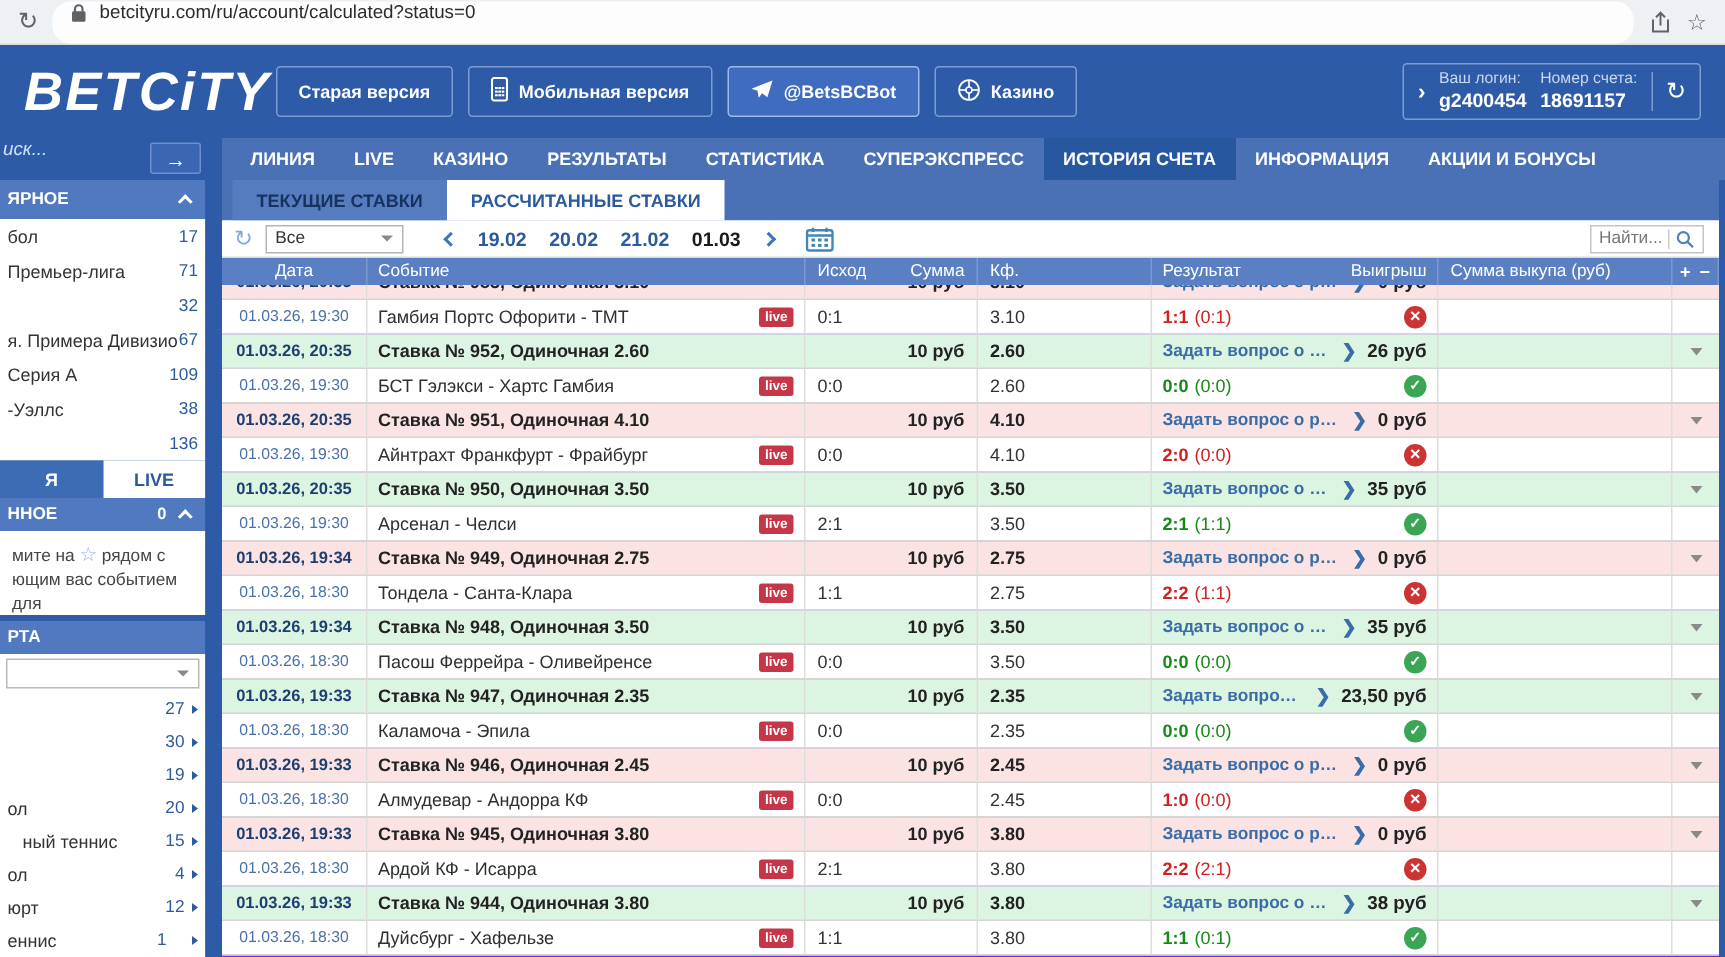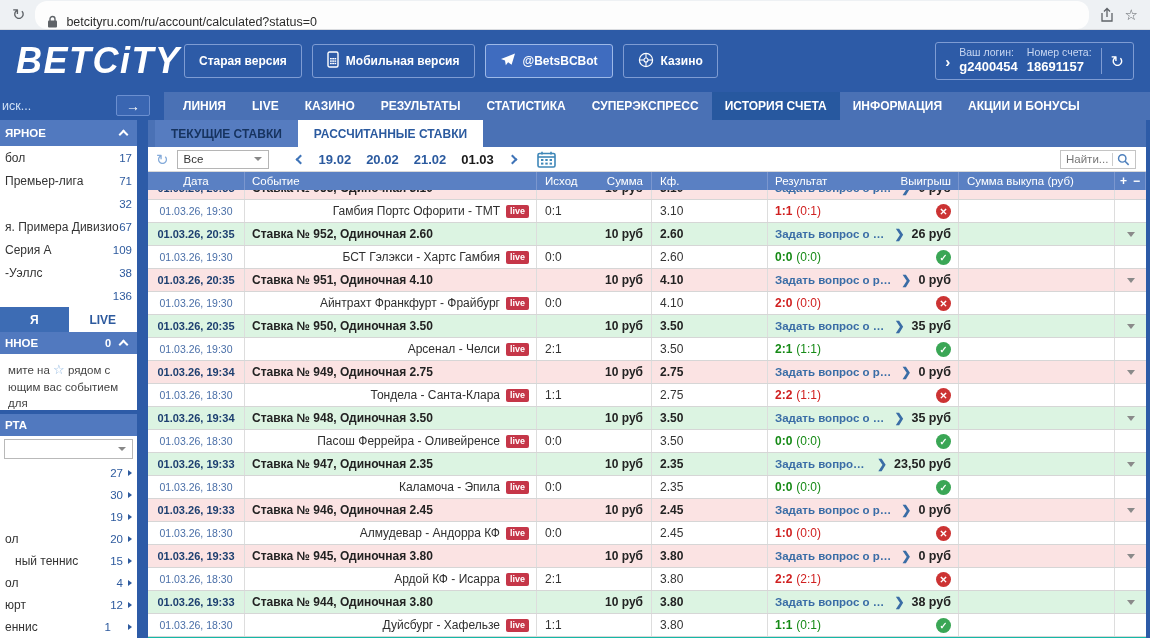--- a/index.html
+++ b/index.html
@@ -2,42 +2,42 @@
 <html style="--brand_blue: #2d5ba7; --nav_blue: #4a71b5; --table_header_blue: #5a80c3; --won_bg: #dcf4e2; --lost_bg: #fbe3e3; --won_green: #168a16; --lost_red: #d02020; --link_blue: #3a6da6; --live_red: #c53648;"><head>
 <meta charset="utf-8">
 <style>
   * { margin:0; padding:0; box-sizing:border-box; }
   body { background:#fff; font-family:"Liberation Sans", sans-serif; }
   .screen { position:relative; width:1150px; height:638px; background:#2d5ba7; overflow:hidden; }
 
   
   .browser-bar { height:30px; background:#eef1f4; border-bottom:1px solid #dadce0; display:flex; align-items:center; padding:0 12px; gap:10px; }
   .b-reload { color:#5f6368; font-size:16px; line-height:1; cursor:pointer; }
-  .url-pill { flex:1; height:22px; background:#fdfdfd; border-radius:12px; display:flex; align-items:flex-start; padding:14px 12px; gap:8px; }
+  .url-pill { flex:1; height:22px; background:#fdfdfd; border-radius:12px; display:flex; align-items:flex-end; padding:14px 12px; gap:8px; }
   .url-text { font-size:12.5px; color:#2b2b2b; }
   .b-icon { color:#5f6368; }
   .b-star { color:#5f6368; font-size:15px; }
 
   
   .site-header { height:62px; background:var(--brand_blue,#2d5ba7); display:flex; align-items:center; padding:0 16px; }
   .logo { color:#fff; font-size:36px; font-weight:bold; font-style:italic; letter-spacing:1.5px; width:168px; }
   .hdr-buttons { display:flex; gap:10px; }
   .hbtn { height:34px; border:1px solid #7e9cd3; border-radius:3px; color:#fff; font-size:12px; font-weight:bold; display:flex; align-items:center; gap:7px; padding:0 14px; background:transparent; cursor:pointer; }
   .hbtn.filled { background:#3f6cbf; border-color:#9db9e8;align-items:center; }
   .account-box { margin-left:auto; display:flex; align-items:center; border:1px solid #7e9cd3; border-radius:3px; height:38px; padding:0 9px; gap:9px; color:#fff; }
   .acct-chev { font-size:15px; font-weight:bold; color:#fff; }
   .acct-col { display:flex; flex-direction:column; line-height:1.25; }
   .acct-label { font-size:10.5px; color:#c8d7f2; }
   .acct-value { font-size:13px; font-weight:bold; }
   .acct-divider { width:1px; height:26px; background:#7e9cd3; }
   .acct-refresh { font-size:16px; color:#fff; }
 
   
   .nav-row { height:28px; display:flex; }
-  .side-search { width:164px; background:var(--brand_blue,#2d5ba7); position:relative; display:flex; align-items:center; }
+  .side-search { width:148px; background:var(--brand_blue,#2d5ba7); position:relative; display:flex; align-items:flex-start;font-style:italic; }
   .side-search-text { color:#cfe0f5; font-size:12.5px; padding-left:2px; }
   .side-search-btn { position:absolute; right:14px; top:3px; width:34px; height:21px; border:1px solid #6b8fd0; border-radius:2px; background:#3a66b2; display:flex; align-items:center; justify-content:center; cursor:pointer; }
   .side-search-btn .arrow { color:#fff; font-size:14px; line-height:1; }
   .nav-menu { flex:1; background:var(--nav_blue,#4a71b5); display:flex; align-items:stretch; padding-left:6px; }
   .nav-item { display:flex; align-items:center; padding:0 13px; color:#fff; font-weight:bold; font-size:12px; cursor:pointer; white-space:nowrap; }
   .nav-item.active { background:#27589f; }
 
   
   .content { display:flex; height:518px; }
   .sidebar { width:137px; background:var(--brand_blue,#2d5ba7); display:flex; flex-direction:column; overflow:hidden; }
@@ -81,21 +81,21 @@
   .chev { width:7px; height:7px; border-left:2px solid #3f74b8; border-bottom:2px solid #3f74b8; cursor:pointer; }
   .chev.left { transform:rotate(45deg); }
   .chev.right { transform:rotate(-135deg); }
   .f-search { margin-left:auto; display:flex; align-items:center; border:1px solid #c4c4c4; height:19px; padding:0 5px; width:76px; color:#777; font-size:11.5px; gap:4px; margin-right:2px; }
   .f-search-ph { flex:1; }
   .f-search-div { width:1px; height:13px; background:#ccc; }
 
   
   .tbl-header { height:18px; background:var(--table_header_blue,#5a80c3); display:flex; color:#fff; font-size:11.5px; }
   .tbl-header .cell { border-right:1px solid #7b97cf; }
-  .tbl-body { flex:1; overflow:hidden; background:#14b8a6;text-align:right; }
+  .tbl-body { flex:1; overflow:hidden; background:#6d28d9; }
   .row { display:flex; height:23px; border-bottom:1px solid #d6d6d6; background:#fff; }
   .row.bet { cursor:pointer; }
   .row.bet.won { background:var(--won_bg,#dcf4e2); }
   .row.bet.lost { background:var(--lost_bg,#fbe3e3); }
   .row.partial { height:10px; overflow:hidden; align-items:flex-end; }
   .row.partial .cell { height:23px; }
   .cell { border-right:1px solid #ddd; display:flex; align-items:center; height:100%; overflow:hidden; }
   .c-date { width:97px; justify-content:center; }
   .c-event { width:292px; padding:0 7px; }
   .c-os { width:115px; padding:0 8px; }

